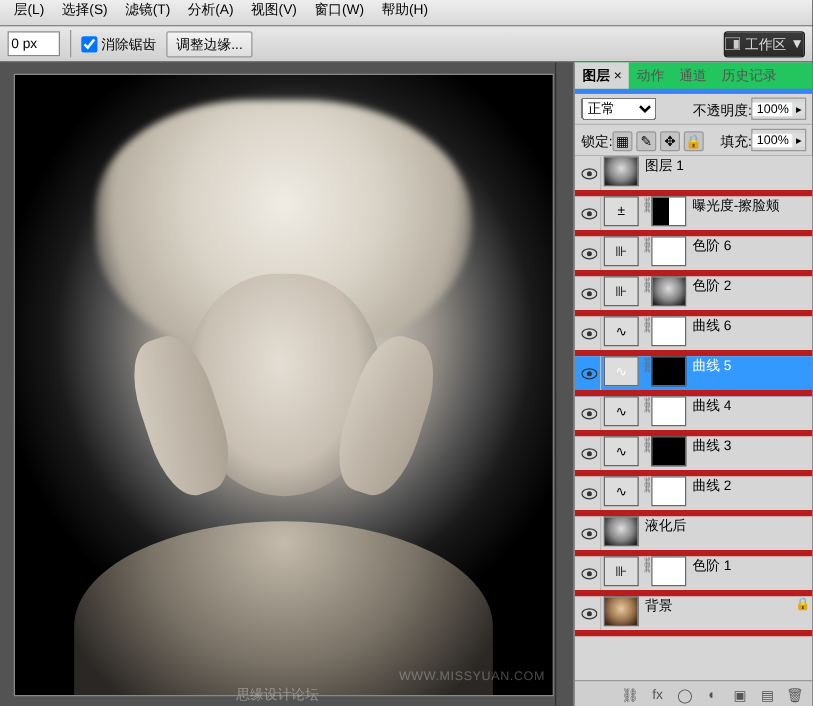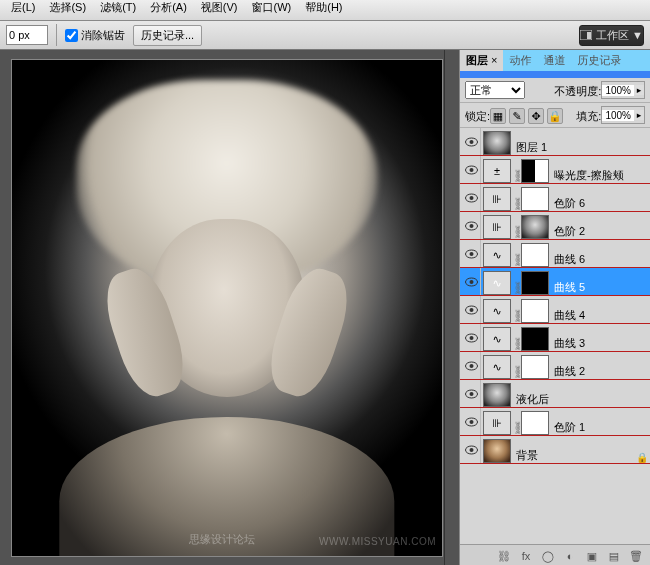--- a/index.html
+++ b/index.html
@@ -17,35 +17,35 @@
   .main{display:flex;height:517px}
   .canvas{flex:1;background:#535353;position:relative;display:flex;align-items:flex-start;justify-content:flex-start;padding:10px 0 0 12px}
   .img{width:430px;height:496px;background:radial-gradient(ellipse 60% 55% at 52% 42%,#e8e4de 0%,#cfc9c0 22%,#9a948c 42%,#555 58%,#1a1a1a 74%,#000 92%);box-shadow:0 0 0 1px #888;position:relative;overflow:hidden}
   .hair{position:absolute;left:50%;top:4%;transform:translateX(-50%);width:70%;height:42%;background:radial-gradient(circle at 50% 40%,#f0ece4 0%,#d8d2c6 40%,#b8b0a2 70%,transparent 85%);border-radius:48% 52% 60% 55%;filter:blur(3px)}
   .face{position:absolute;left:50%;top:32%;transform:translateX(-50%);width:36%;height:36%;background:radial-gradient(ellipse at 48% 40%,#e5ded4 0%,#c8bfb2 55%,#8a8278 85%);border-radius:46% 46% 50% 50%}
   .hand{position:absolute;width:14%;height:26%;background:linear-gradient(100deg,#d6cec2,#a89e90);border-radius:40%}
   .hand.l{left:24%;top:42%;transform:rotate(-18deg)}
   .hand.r{right:24%;top:42%;transform:rotate(18deg)}
   .shoulder{position:absolute;left:50%;top:72%;transform:translateX(-50%);width:78%;height:34%;background:radial-gradient(ellipse at 50% 10%,#c4bbac 0%,#7a7266 45%,#2a2724 80%);border-radius:50% 50% 0 0}
   .watermark{position:absolute;right:8px;bottom:20px;color:rgba(255,255,255,.28);font-size:10px;letter-spacing:.5px}
-  .watermark2{position:absolute;left:50%;bottom:20px;transform:translateX(-50%);color:rgba(255,255,255,.35);font-size:11px}
+  .watermark2{position:absolute;left:50%;bottom:4px;transform:translateX(-50%);color:rgba(255,255,255,.35);font-size:11px}
   .sidepanel{width:190px;background:#d6d6d6;border-left:1px solid #888;display:flex;flex-direction:column;font-size:11px}
   .gutter{width:14px;background:#535353;border-left:1px solid #333}
-  .tabs{display:flex;background:#7dd3fc;border-bottom:7px solid #3b82f6}
+  .tabs{display:flex;background:#22c55e;border-bottom:4px solid #3b82f6}
   .tabs span{padding:3px 6px;cursor:default;color:#555}
   .tabs span.active{background:#d6d6d6;color:#000}
   .blendrow,.lockrow{display:flex;align-items:flex-end;padding:3px 5px;border-bottom:1px solid #b0b0b0}
   .blendrow select{width:60px;font-size:11px;height:18px}
   .pct{display:inline-flex;align-items:center;border:1px solid #999;height:16px}
   .pct span{padding:0 3px;background:#fff;font-size:10px}
   .pct b{width:10px;text-align:center;background:#ddd;font-weight:normal;font-size:9px}
   .lockrow .lockicons{display:flex;gap:3px}
   .lockrow .li{width:14px;height:14px;background:#c4c4c4;border:1px solid #999;border-radius:2px;display:flex;align-items:center;justify-content:center}
   .layers{flex:1;overflow-y:auto;background:#d6d6d6}
-  .layer{display:flex;align-items:flex-end;height:27px;border-bottom:1px solid #b91c1c;padding:0 2px}
+  .layer{display:flex;align-items:flex-start;height:27px;border-bottom:5px solid #b91c1c;padding:0 2px}
   .layer.sel{background:#3399ff;color:#fff}
   .vis{width:18px;height:100%;display:flex;align-items:center;justify-content:center;border-right:1px solid #bbb;margin-right:2px}
   .vis svg{width:13px;height:10px}
   .thumb{width:26px;height:22px;border:1px solid #666;background:#888;margin-right:2px;flex-shrink:0}
   .thumb.adj{background:#ddd;display:flex;align-items:center;justify-content:center}
   .thumb.mask{background:#fff}
   .thumb.mask.blk{background:#000}
   .thumb.mask.half{background:linear-gradient(90deg,#000 50%,#fff 50%)}
   .thumb.img1{background:radial-gradient(circle at 50% 40%,#ddd 0%,#888 50%,#222 90%)}
   .thumb.img2{background:radial-gradient(circle at 50% 40%,#e8c8a0 0%,#a07850 50%,#402818 90%)}
@@ -68,21 +68,21 @@
   <span>帮助(H)</span>
 </div>
 
 <div class="optbar">
   <input type="text" value="0 px" style="">
   <div class="sep"></div>
   <label>
     <input type="checkbox" checked="" style="">
     <span>消除锯齿</span>
   </label>
-  <span class="btn">历史记录...</span>
+  <span class="btn">调整边缘...</span>
   <div class="spacer"></div>
   <span class="workspace">
     <svg width="12" height="10">
         <rect x="0" y="0" width="12" height="10" fill="none" stroke="#ccc"></rect>
         <rect x="7" y="2" width="4" height="7" fill="#ccc"></rect>
       </svg>
     <span>工作区</span>&nbsp;▼
   </span>
 </div>
 

